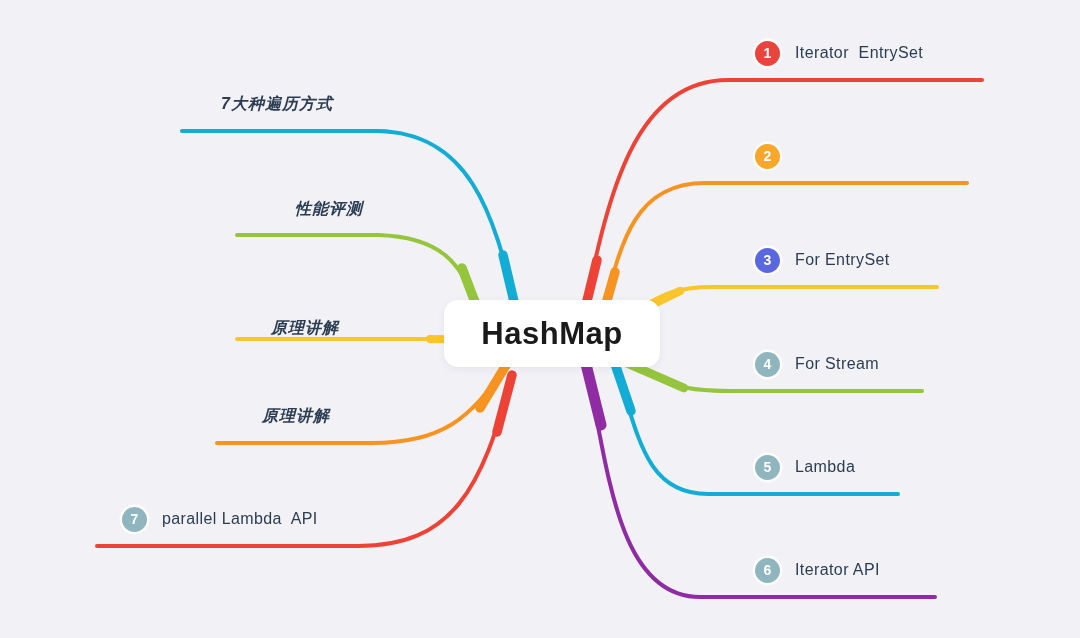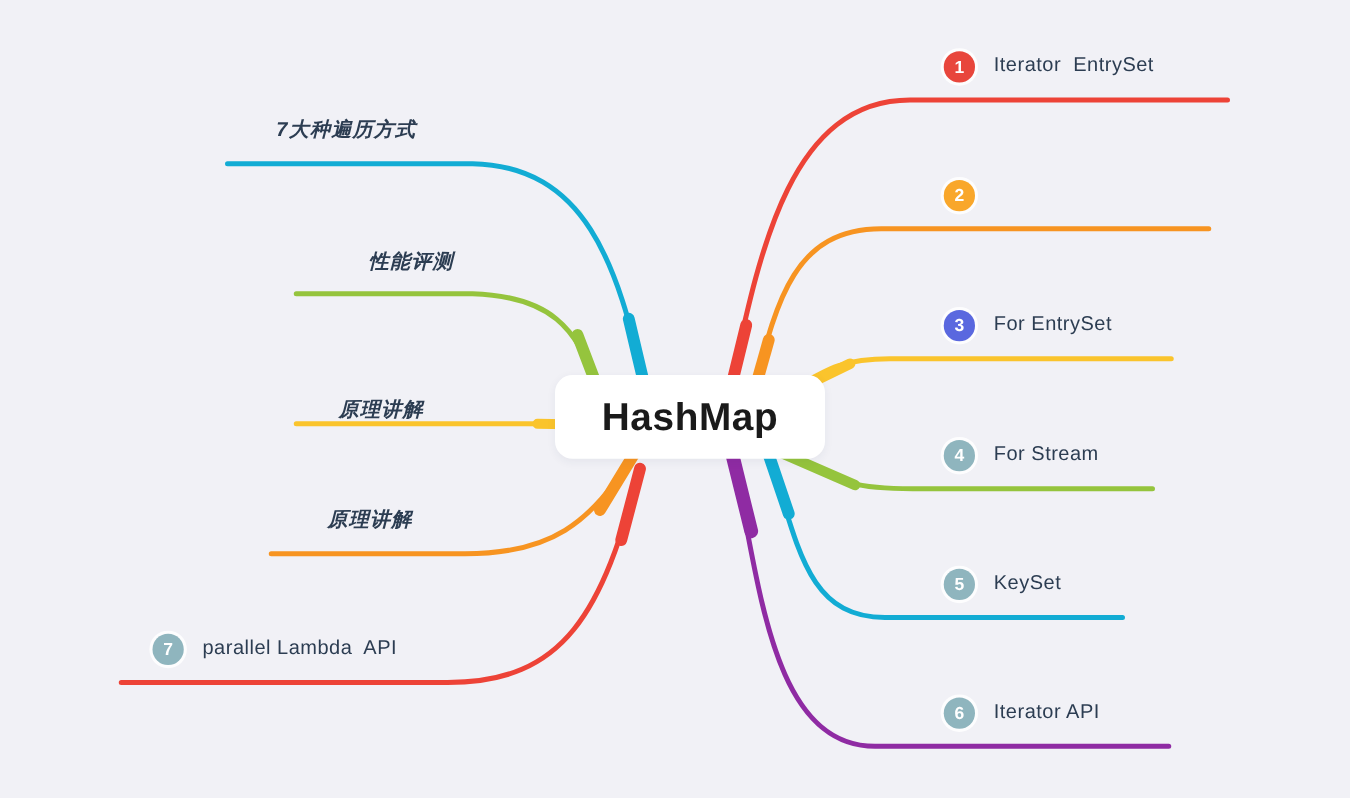--- a/index.html
+++ b/index.html
@@ -77,16 +77,16 @@
   <div id="labels">
       <div class="blabel centered centered" style="left: 277px; top: 104px;"><span class="txt cjk">7大种遍历方式</span></div>
       <div class="blabel centered centered" style="left: 305px; top: 209px; margin-left: 24px;"><span class="txt cjk">性能评测</span></div>
       <div class="blabel centered centered" style="left: 305px; top: 328px; justify-content: center;"><span class="txt cjk">原理讲解</span></div>
       <div class="blabel centered centered" style="left: 296px; top: 416px;"><span class="txt cjk">原理讲解</span></div>
       <div class="blabel" style="left: 122px; top: 502px;"><span class="badge" style="background: rgb(143, 181, 190);">7</span><span class="txt">parallel Lambda  API</span></div>
       <div class="blabel" style="left: 755px; top: 36px;"><span class="badge" style="background: rgb(232, 70, 60);">1</span><span class="txt">Iterator  EntrySet</span></div>
       <div class="blabel" style="left: 755px; top: 139px;"><span class="badge" style="background: rgb(249, 167, 43);">2</span></div>
       <div class="blabel" style="left: 755px; top: 243px;"><span class="badge" style="background: rgb(90, 104, 223);">3</span><span class="txt">For EntrySet</span></div>
       <div class="blabel" style="left: 755px; top: 347px;"><span class="badge" style="background: rgb(143, 181, 190);">4</span><span class="txt">For Stream</span></div>
-      <div class="blabel" style="left: 755px; top: 450px;"><span class="badge" style="background: rgb(143, 181, 190);">5</span><span class="txt">KeySet</span></div>
+      <div class="blabel" style="left: 755px; top: 450px;"><span class="badge" style="background: rgb(143, 181, 190);">5</span><span class="txt">Lambda</span></div>
       <div class="blabel" style="left: 755px; top: 553px;"><span class="badge" style="background: rgb(143, 181, 190);">6</span><span class="txt">Iterator API</span></div>
     </div>
 </div>
 
 </body></html>

